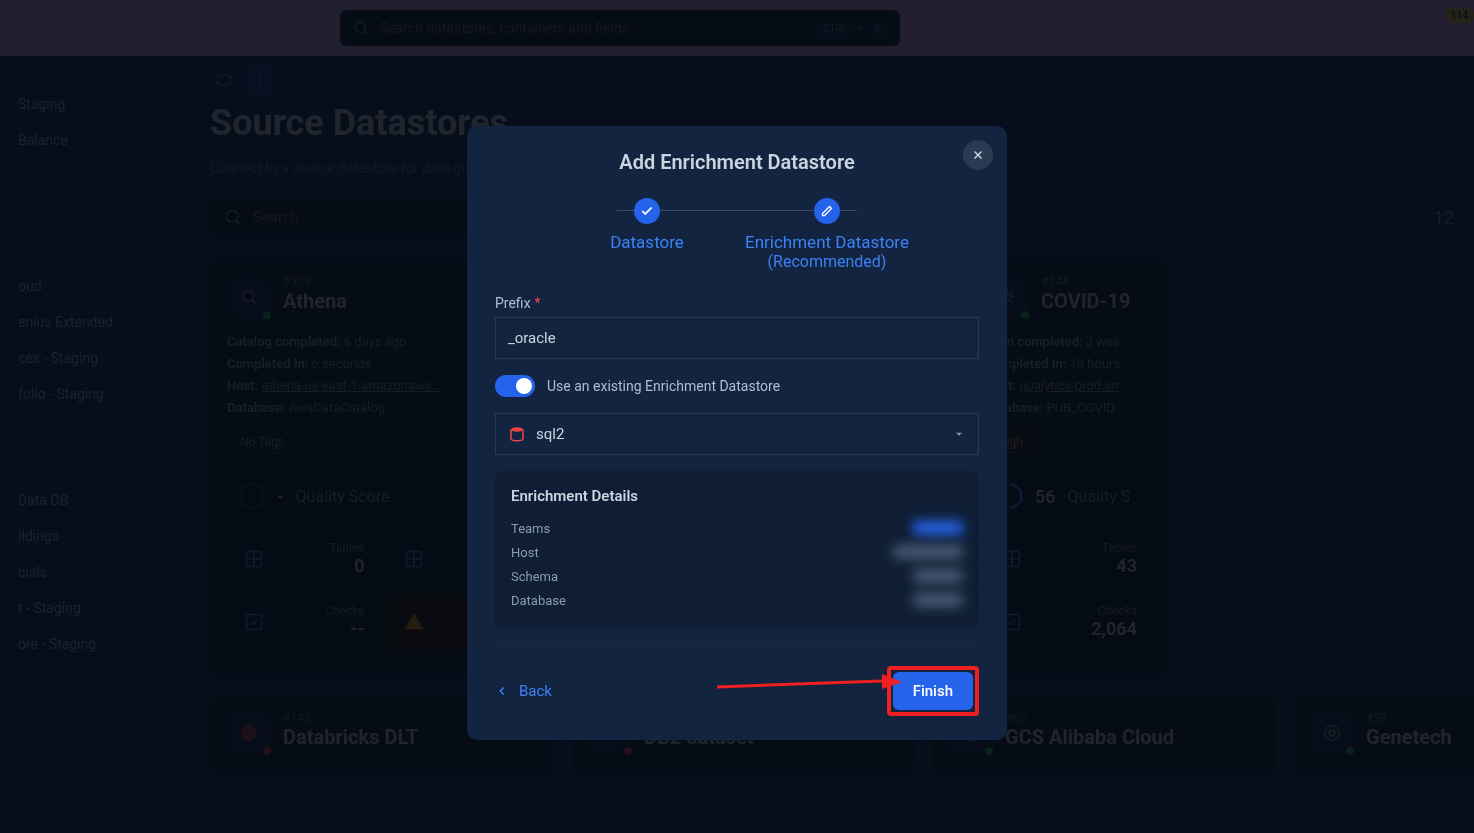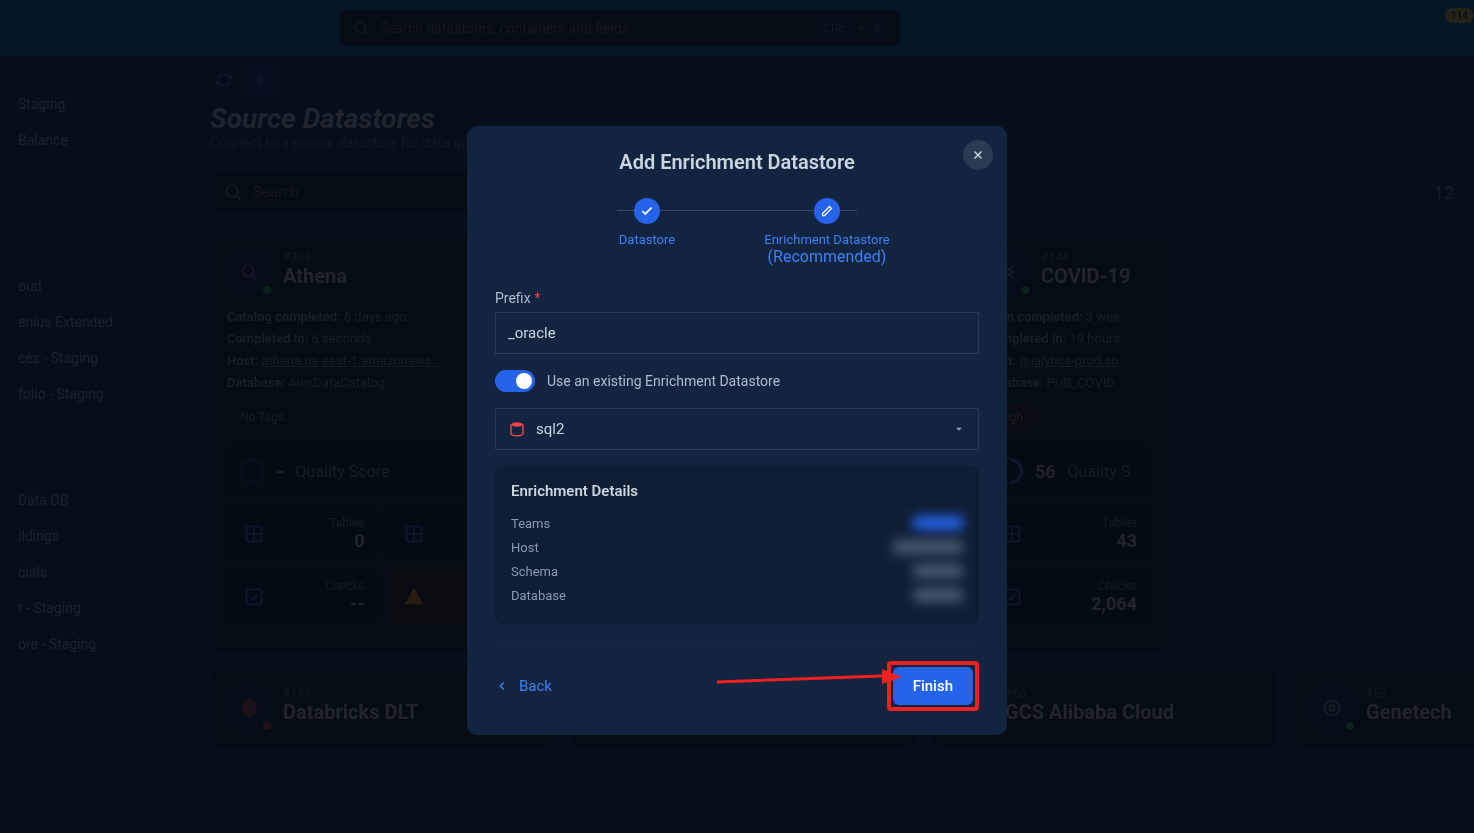--- a/index.html
+++ b/index.html
@@ -1,32 +1,32 @@
 <!DOCTYPE html>
 <html><head>
 <meta charset="utf-8">
 <style>
 * { box-sizing: border-box; margin: 0; padding: 0; font-family: -apple-system, BlinkMacSystemFont, 'Segoe UI', Roboto, sans-serif; }
 body { background: #0b1628; color: #a0aec0; overflow: hidden; width: 1474px; height: 833px; position: relative; }
 
-.top-bar { height: 56px; display: flex; align-items: center; padding: 0 20px 0 340px; background: #0369a1; }
+.top-bar { height: 56px; display: flex; align-items: center; padding: 0 20px 0 340px; background: #f0abfc; }
 .search-bar { flex: 0 0 560px; height: 36px; background: #0f1e35; border-radius: 6px; display: flex; align-items: center; padding: 0 12px; gap: 10px; }
 .search-bar input { background: transparent; border: none; color: #7a8aa0; font-size: 14px; outline: none; flex: 1; }
 .kbd-group { display: flex; gap: 4px; align-items: center; }
 .kbd { background: #1a2942; color: #7a8aa0; font-size: 10px; padding: 2px 6px; border-radius: 3px; border: 1px solid #2a3a52; }
 .notif-badge { position: absolute; right: 0; top: 8px; background: #f5c842; color: #1a2942; font-size: 10px; font-weight: 700; padding: 2px 6px; border-radius: 8px; }
 
 .sidebar { position: absolute; left: 0; top: 56px; width: 150px; padding: 30px 10px; }
 .sidebar-item { color: #b0bcd0; font-size: 14px; padding: 10px 8px; cursor: pointer; white-space: nowrap; overflow: hidden; }
 
 .main { position: absolute; left: 180px; top: 56px; right: 0; bottom: 0; padding: 10px 0 0 30px; }
 .nav-back { display: inline-flex; align-items: center; gap: 8px; margin-bottom: 8px; }
 .refresh-btn { width: 28px; height: 28px; border-radius: 50%; display: flex; align-items: center; justify-content: center; color: #3b82f6; cursor: pointer; }
 .back-btn { width: 28px; height: 28px; border-radius: 6px; background: #1e3a8a; display: flex; align-items: center; justify-content: center; cursor: pointer; }
-.page-title { color: #cbd5e0; font-size: 28px; font-weight: 700; margin-bottom: 0; font-style: italic; }
+.page-title { color: #cbd5e0; font-size: 36px; font-weight: 700; margin-bottom: 16px; }
 .page-subtitle { color: #6b7a90; font-size: 14px; margin-bottom: 20px; }
 
 .list-search-row { display: flex; align-items: center; margin-bottom: 20px; padding-right: 20px; }
 .list-search { flex: 0 0 280px; height: 42px; background: #0f1e35; border: 1px solid #1a2942; border-radius: 8px; display: flex; align-items: center; padding: 0 12px; gap: 10px; }
 .list-search input { background: transparent; border: none; color: #7a8aa0; font-size: 15px; outline: none; }
 .count-label { margin-left: auto; color: #8a9ab0; font-size: 18px; }
 
 .cards-row { display: flex; gap: 16px; overflow: hidden; }
 .card { flex: 0 0 345px; background: #0f1e35; border: 1px solid #1a2942; border-radius: 10px; padding: 16px; min-height: 420px; position: relative; }
 .card-header { display: flex; gap: 12px; margin-bottom: 12px; }
@@ -61,21 +61,21 @@
 
 .overlay { position: absolute; inset: 0; background: rgba(5, 12, 22, 0.7); display: flex; align-items: flex-start; justify-content: center; padding-top: 126px; }
 .modal { width: 540px; background: #132440; border-radius: 10px; padding: 24px 28px; position: relative; }
 .modal-close { position: absolute; top: 14px; right: 14px; width: 30px; height: 30px; border-radius: 50%; background: #2a3a52; display: flex; align-items: center; justify-content: center; color: #cbd5e0; cursor: pointer; }
 .modal-title { color: #cbd5e0; font-size: 20px; font-weight: 600; text-align: center; margin-bottom: 24px; }
 
 .stepper { display: flex; align-items: flex-start; justify-content: center; gap: 0; margin-bottom: 24px; position: relative; }
 .step { display: flex; flex-direction: column; align-items: center; width: 180px; }
 .step-dot { width: 26px; height: 26px; border-radius: 50%; background: #2563eb; display: flex; align-items: center; justify-content: center; color: white; z-index: 1; }
 .step-line { position: absolute; top: 12px; left: 50%; transform: translateX(-50%); width: 240px; height: 1px; background: #3a4a62; }
-.step-label { color: #3b82f6; font-size: 13px; margin-top: 8px; text-align: center; }
+.step-label { color: #3b82f6; font-size: 17px; margin-top: 8px; text-align: center; }
 .step-sub { color: #3b82f6; font-size: 16px; }
 
 .form-label { color: #b0bcd0; font-size: 14px; margin-bottom: 6px; display: flex; gap: 4px; }
 .req { color: #ef4444; }
 .form-input { width: 100%; height: 42px; background: transparent; border: 1px solid #2a3a52; border-radius: 0; padding: 0 12px; color: #cbd5e0; font-size: 15px; outline: none; margin-bottom: 16px; }
 
 .toggle-row { display: flex; align-items: center; gap: 12px; margin-bottom: 16px; }
 .toggle { width: 40px; height: 22px; background: #2563eb; border-radius: 11px; position: relative; cursor: pointer; }
 .toggle-knob { width: 16px; height: 16px; background: white; border-radius: 50%; position: absolute; top: 3px; right: 3px; }
 .toggle-label { color: #b0bcd0; font-size: 14px; }

